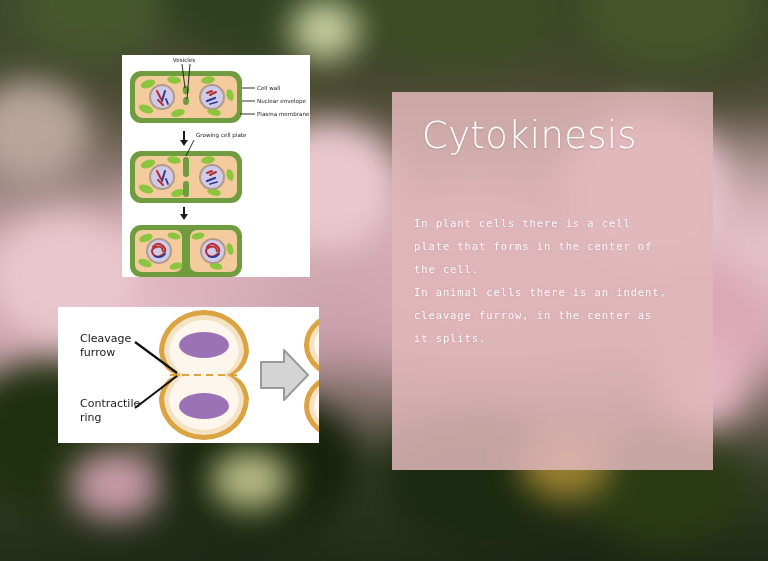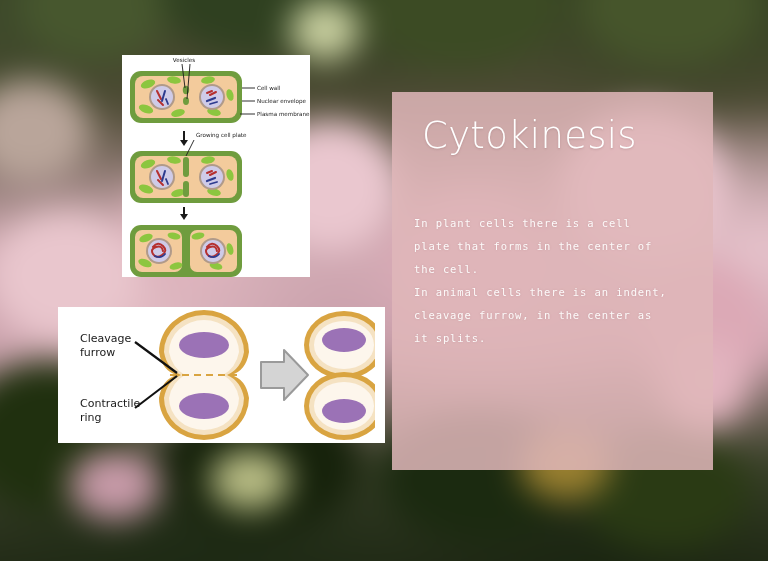--- a/index.html
+++ b/index.html
@@ -61,21 +61,21 @@
     position:absolute;left:22px;top:120px;width:285px;
     color:#fdfafa;font-size:10.5px;line-height:23px;letter-spacing:.9px;
     font-family:"DejaVu Sans Mono","Liberation Mono",monospace;
     white-space:pre-line;
     text-shadow:0 0 2px rgba(170,120,125,.35);
   }
 
   
   .img-card{position:absolute;background:#ffffff;overflow:hidden;}
   #plant-card{left:122px;top:55px;width:188px;height:222px;}
-  #animal-card{left:58px;top:307px;width:327px;height:136px;}
+  #animal-card{left:58px;top:307px;width:261px;height:136px;}
 
   svg{display:block;}
 
   .lbl{font-family:"DejaVu Sans","Liberation Sans",sans-serif;fill:#1a1a1a;}
 </style>
 </head>
 <body>
 
 <div id="stage">
 

